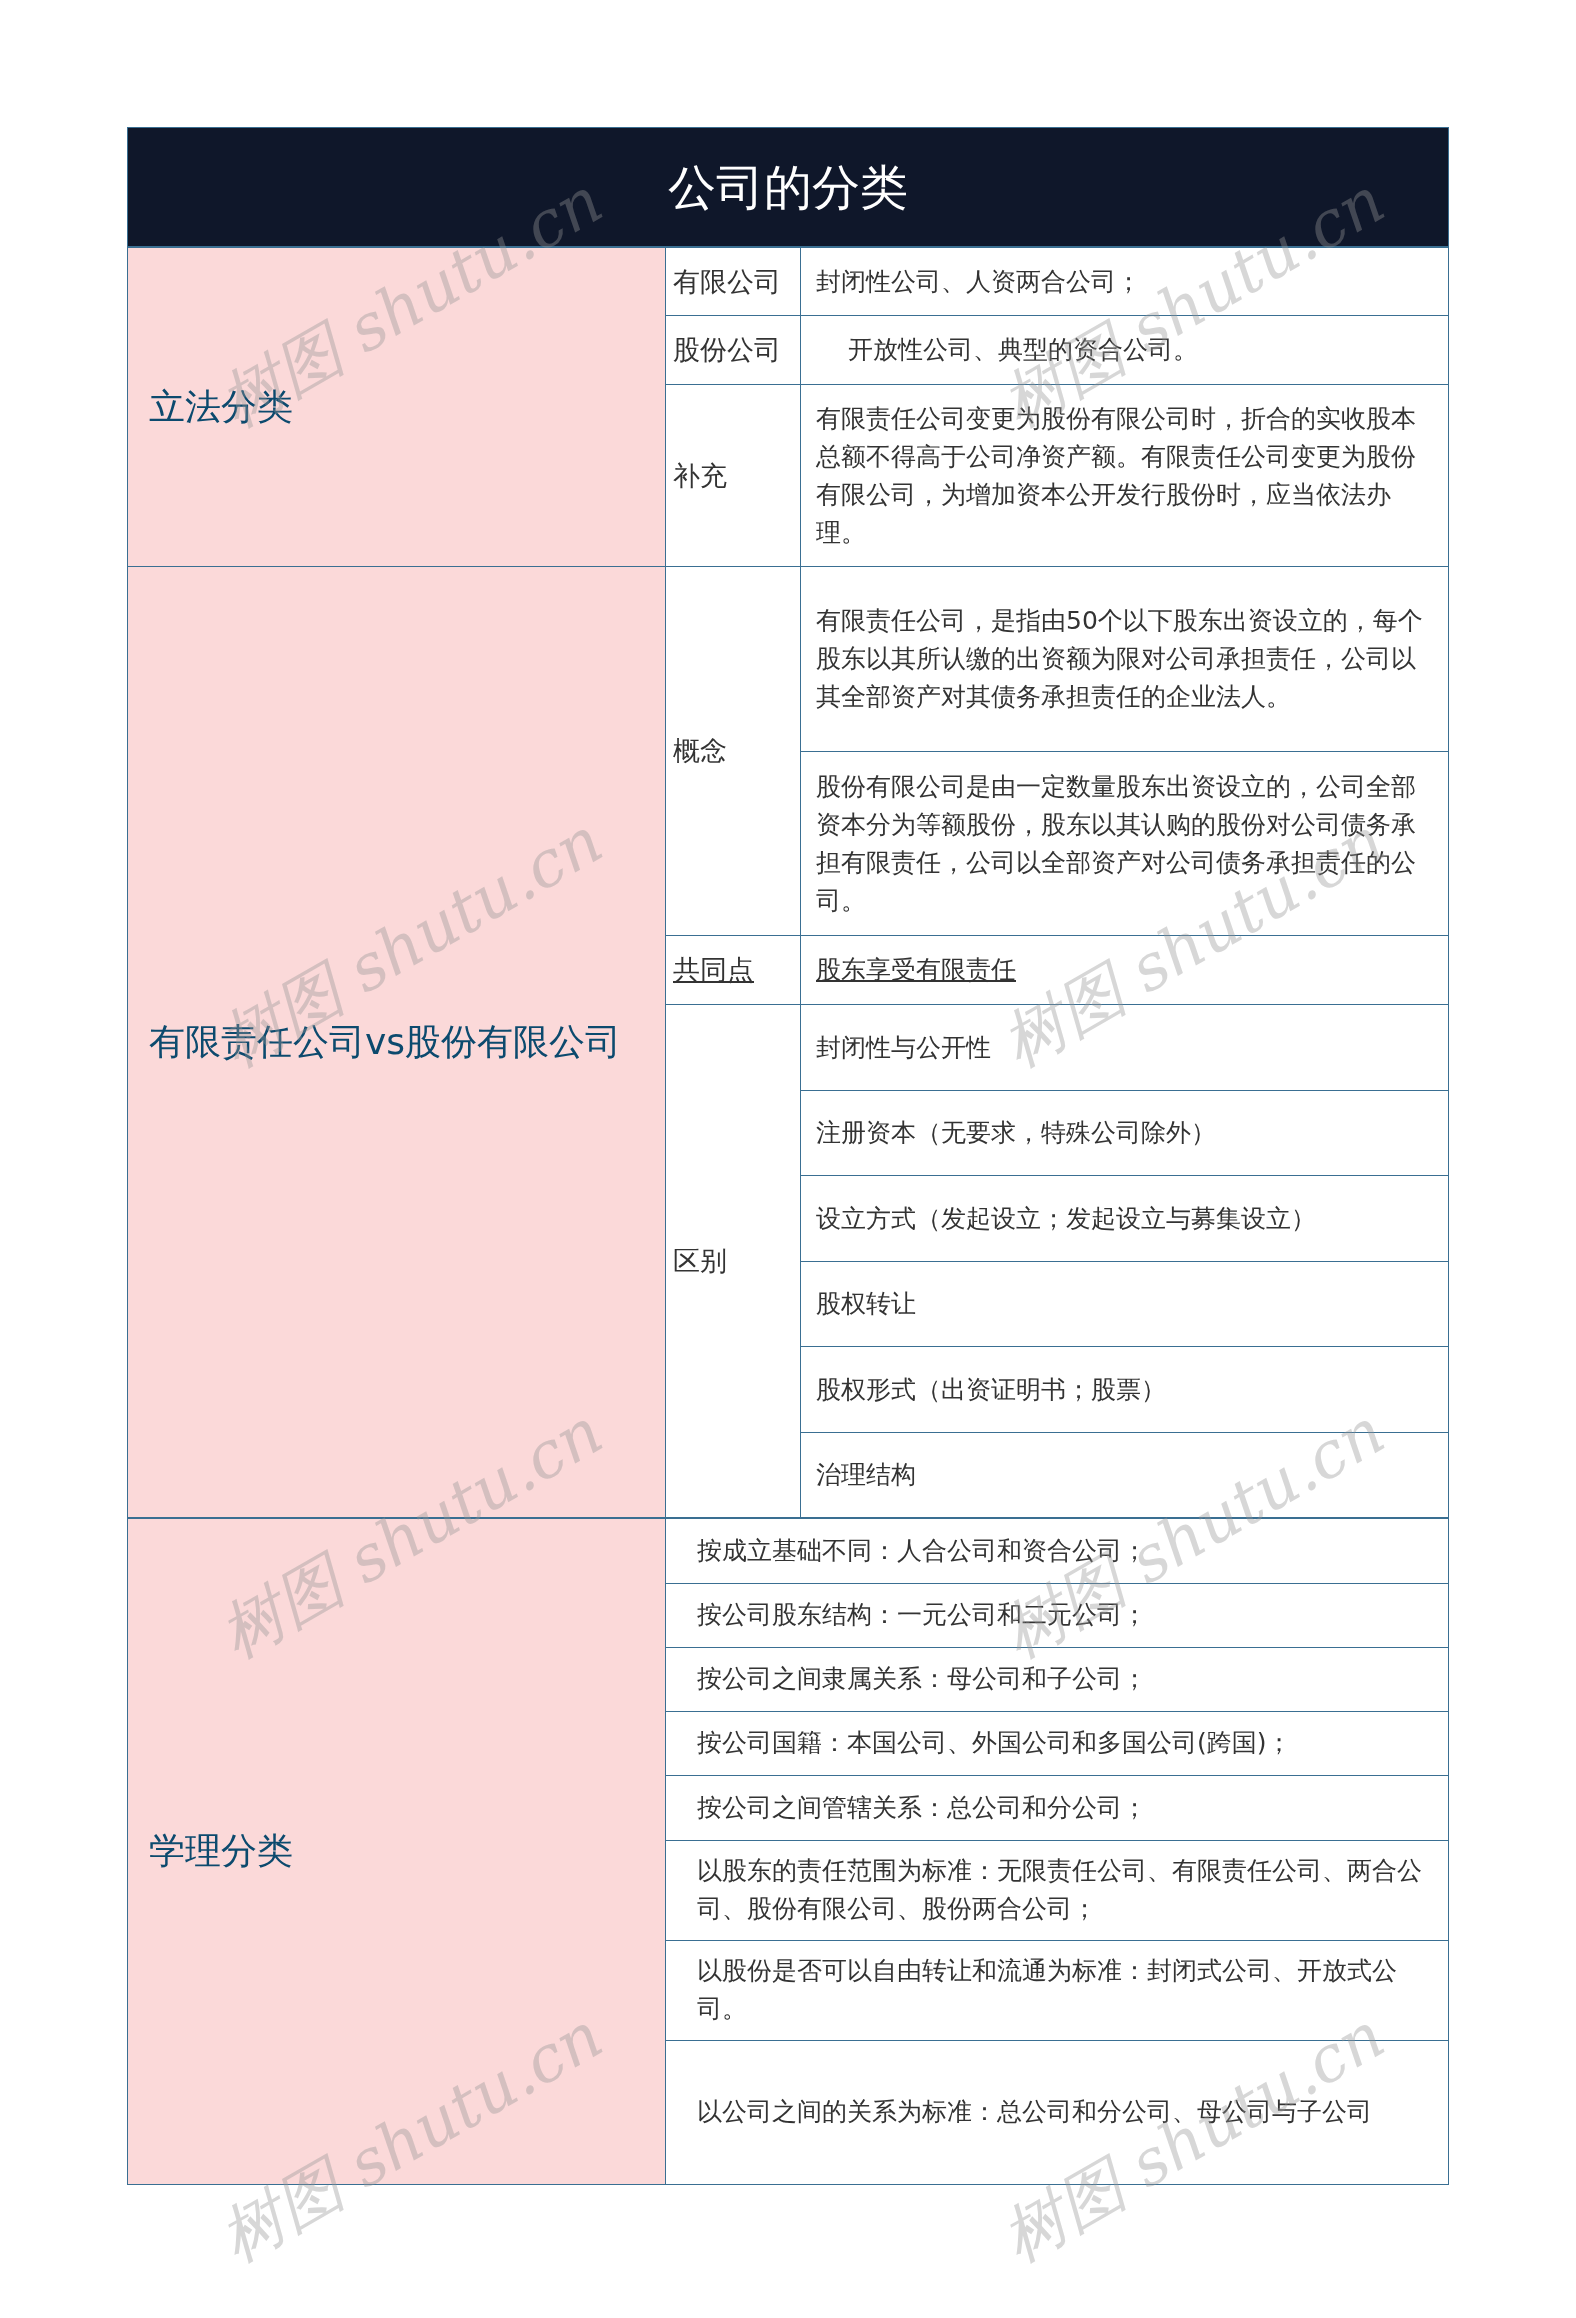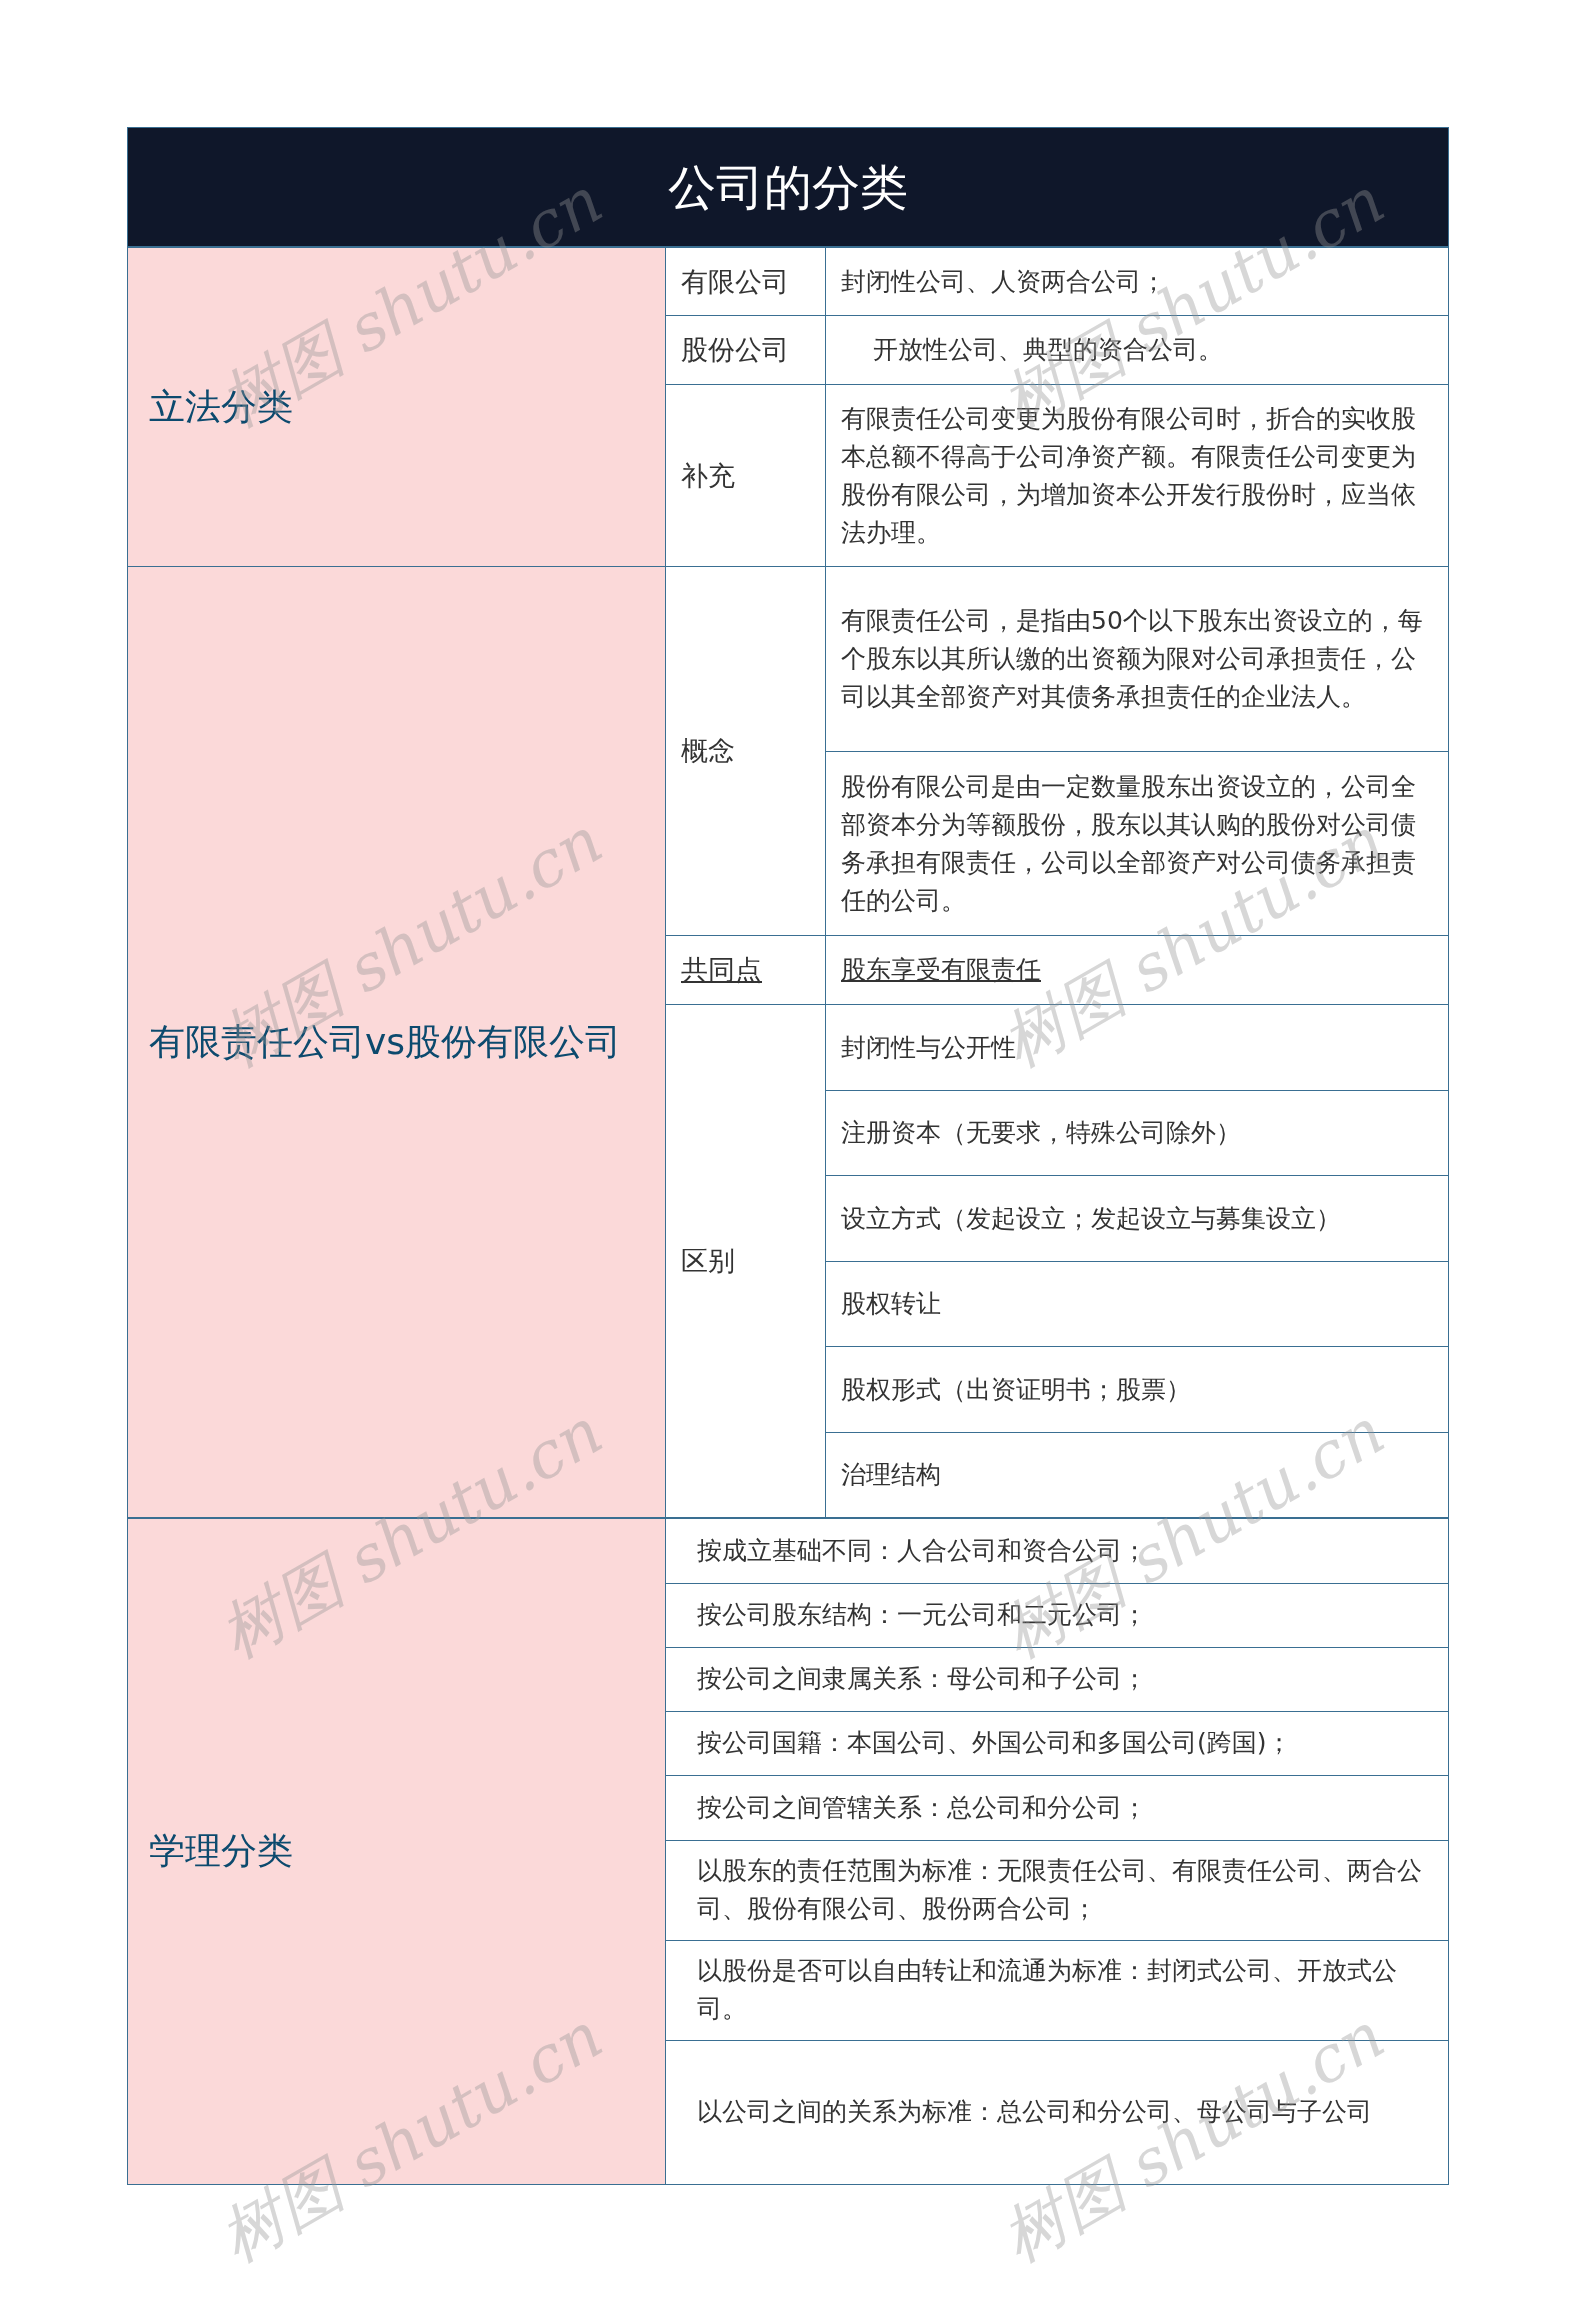--- a/index.html
+++ b/index.html
@@ -15,21 +15,21 @@
   .section:first-of-type { margin-top: 0; }
   .cat {
     width: 538px; flex: none; background: #fbd9d9; box-sizing: border-box;
     display: flex; align-items: center; padding-left: 21px; font-size: 36px;
     border-right: 1.8px solid #3a6f92; color: #0c4a6e;
   }
   .body { flex: 1; display: flex; flex-direction: column; }
   .group { display: flex; border-top: 1.8px solid #3a6f92; }
   .group:first-child { border-top: none; }
   .sub {
-    width: 160px; flex: none; box-sizing: border-box; padding-left: 15px;
+    width: 135px; flex: none; box-sizing: border-box; padding-left: 7px;
     display: flex; align-items: center; font-size: 27px; border-right: 1.8px solid #3a6f92; background: #fff;
   }
   .items { flex: 1; display: flex; flex-direction: column; }
   .item {
     box-sizing: border-box; padding: 13.5px 12.3px 13.5px 15px; font-size: 25px; line-height: 38px;
     border-top: 1.8px solid #3a6f92; background: #fff; display: flex; align-items: center;
   }
   .item:first-child { border-top: none; }
   .full { padding-left: 31px; }
   .wm {

